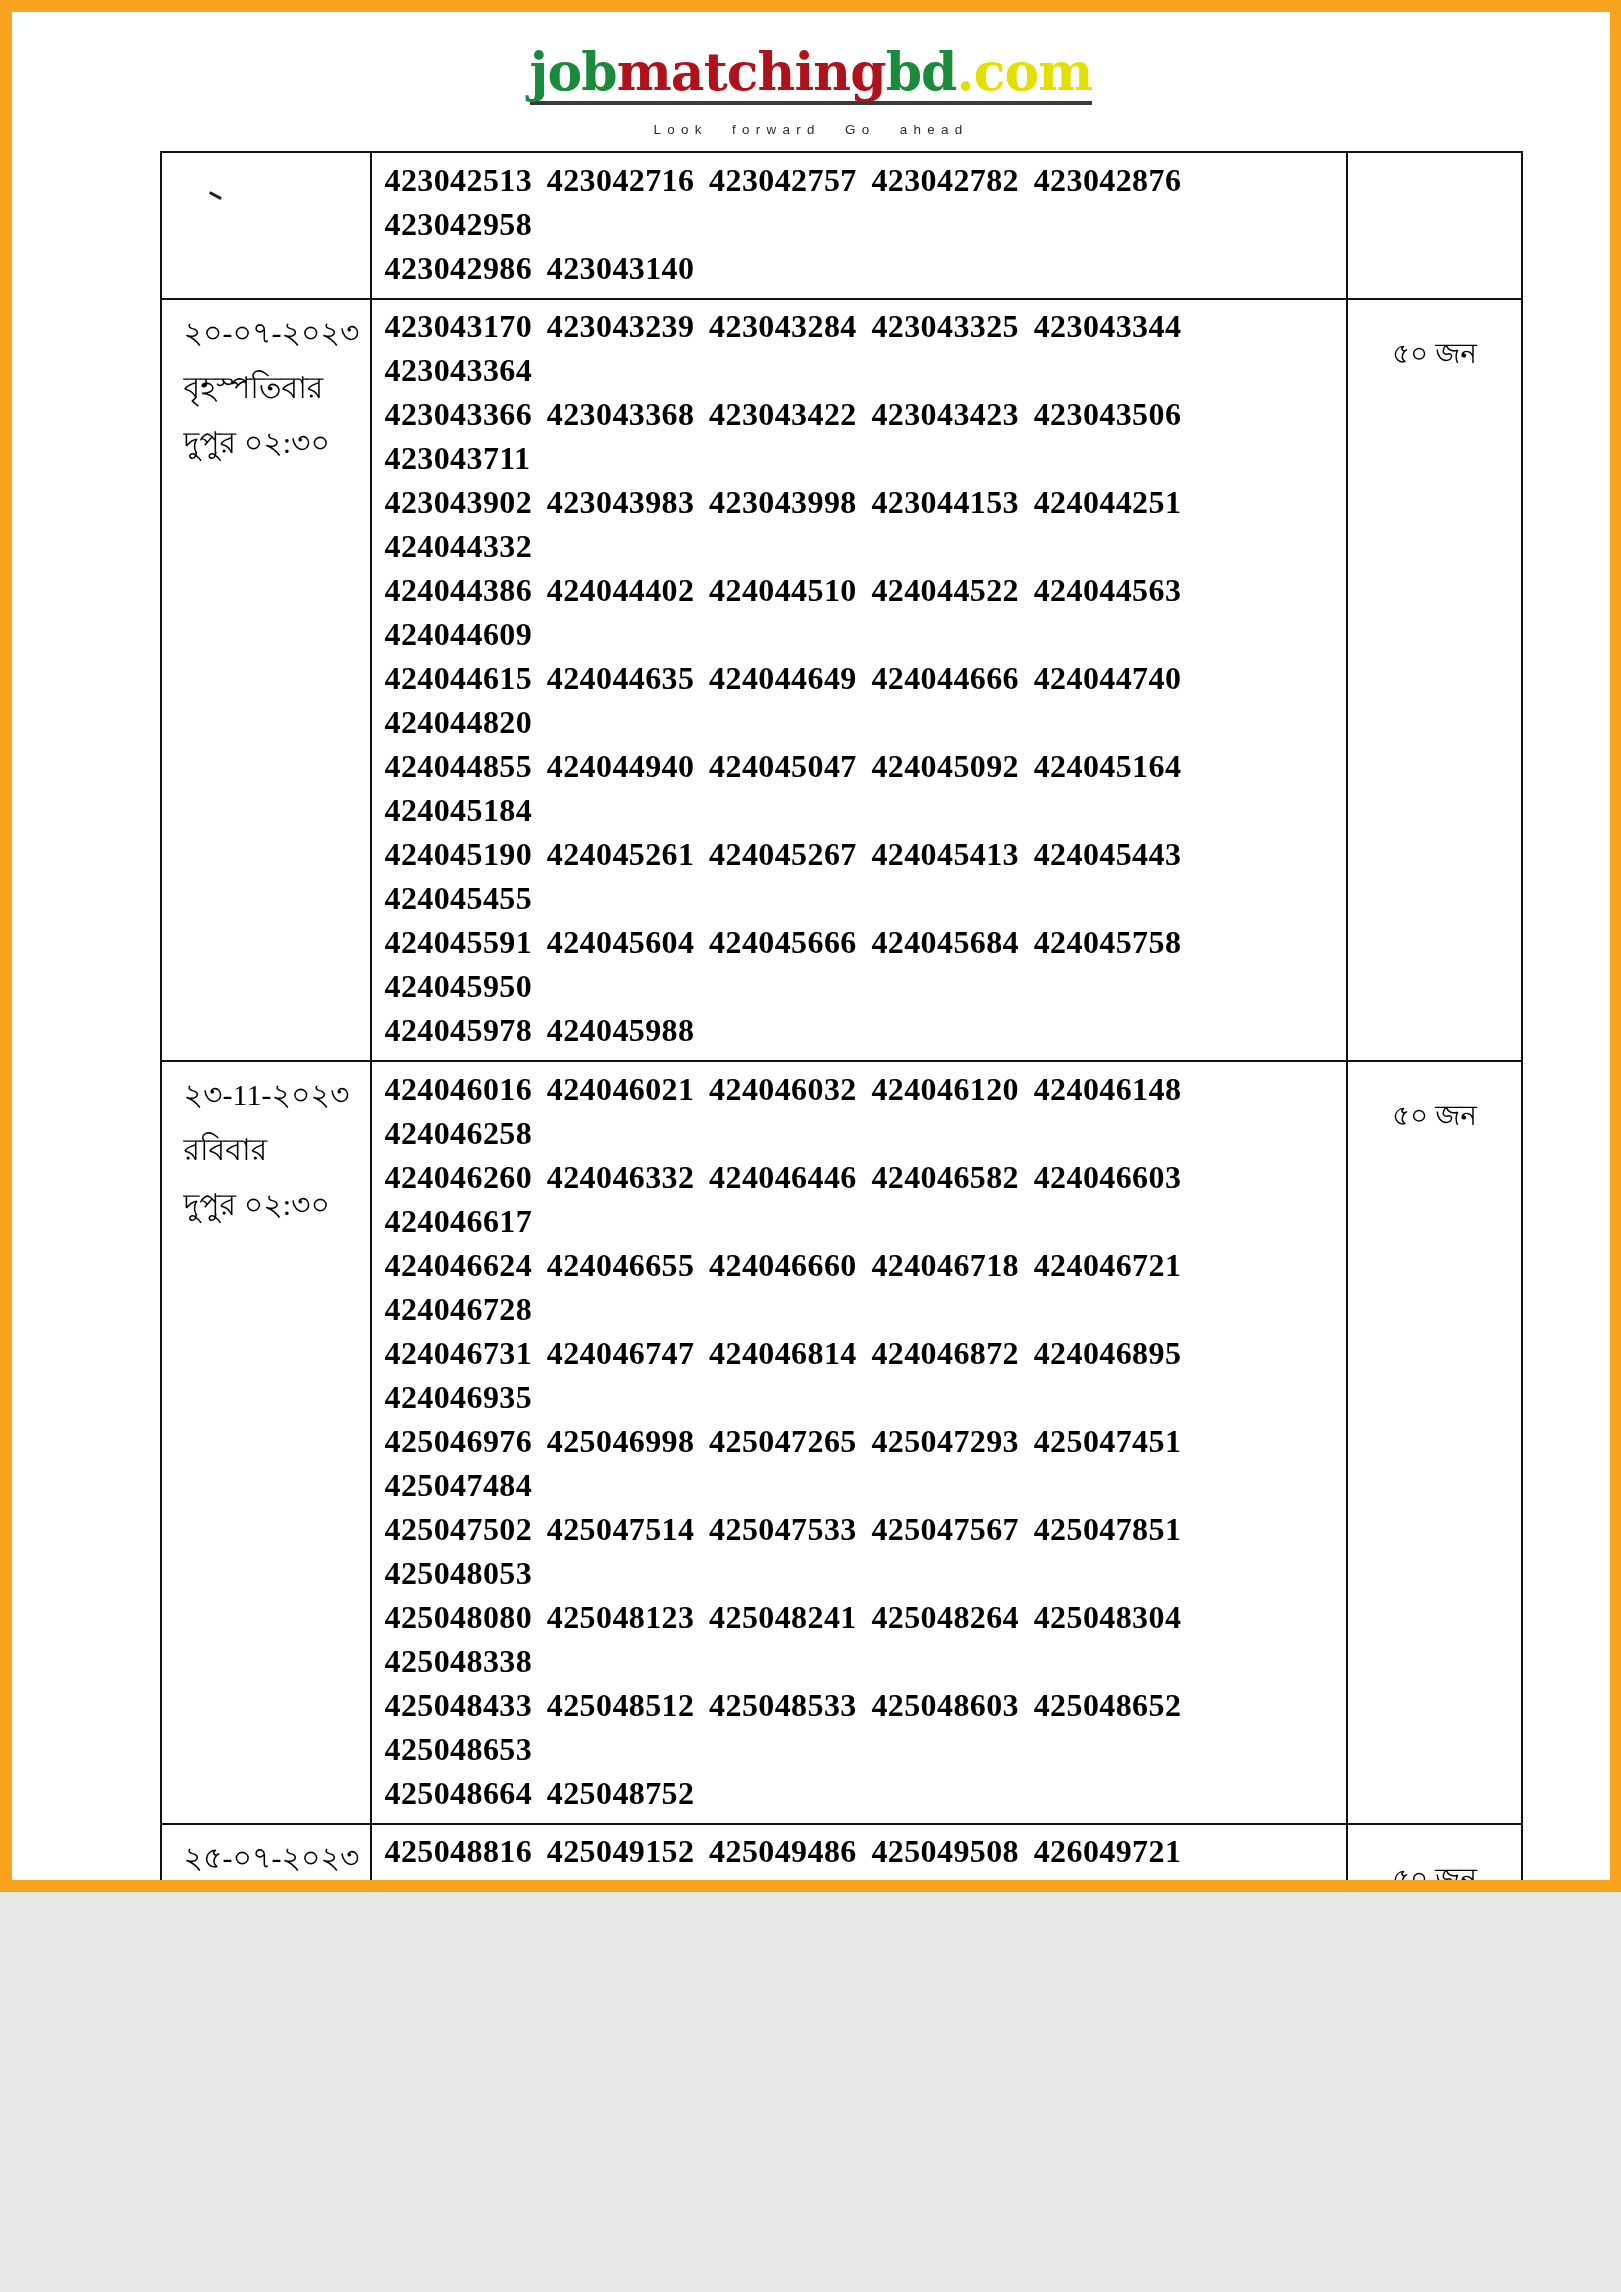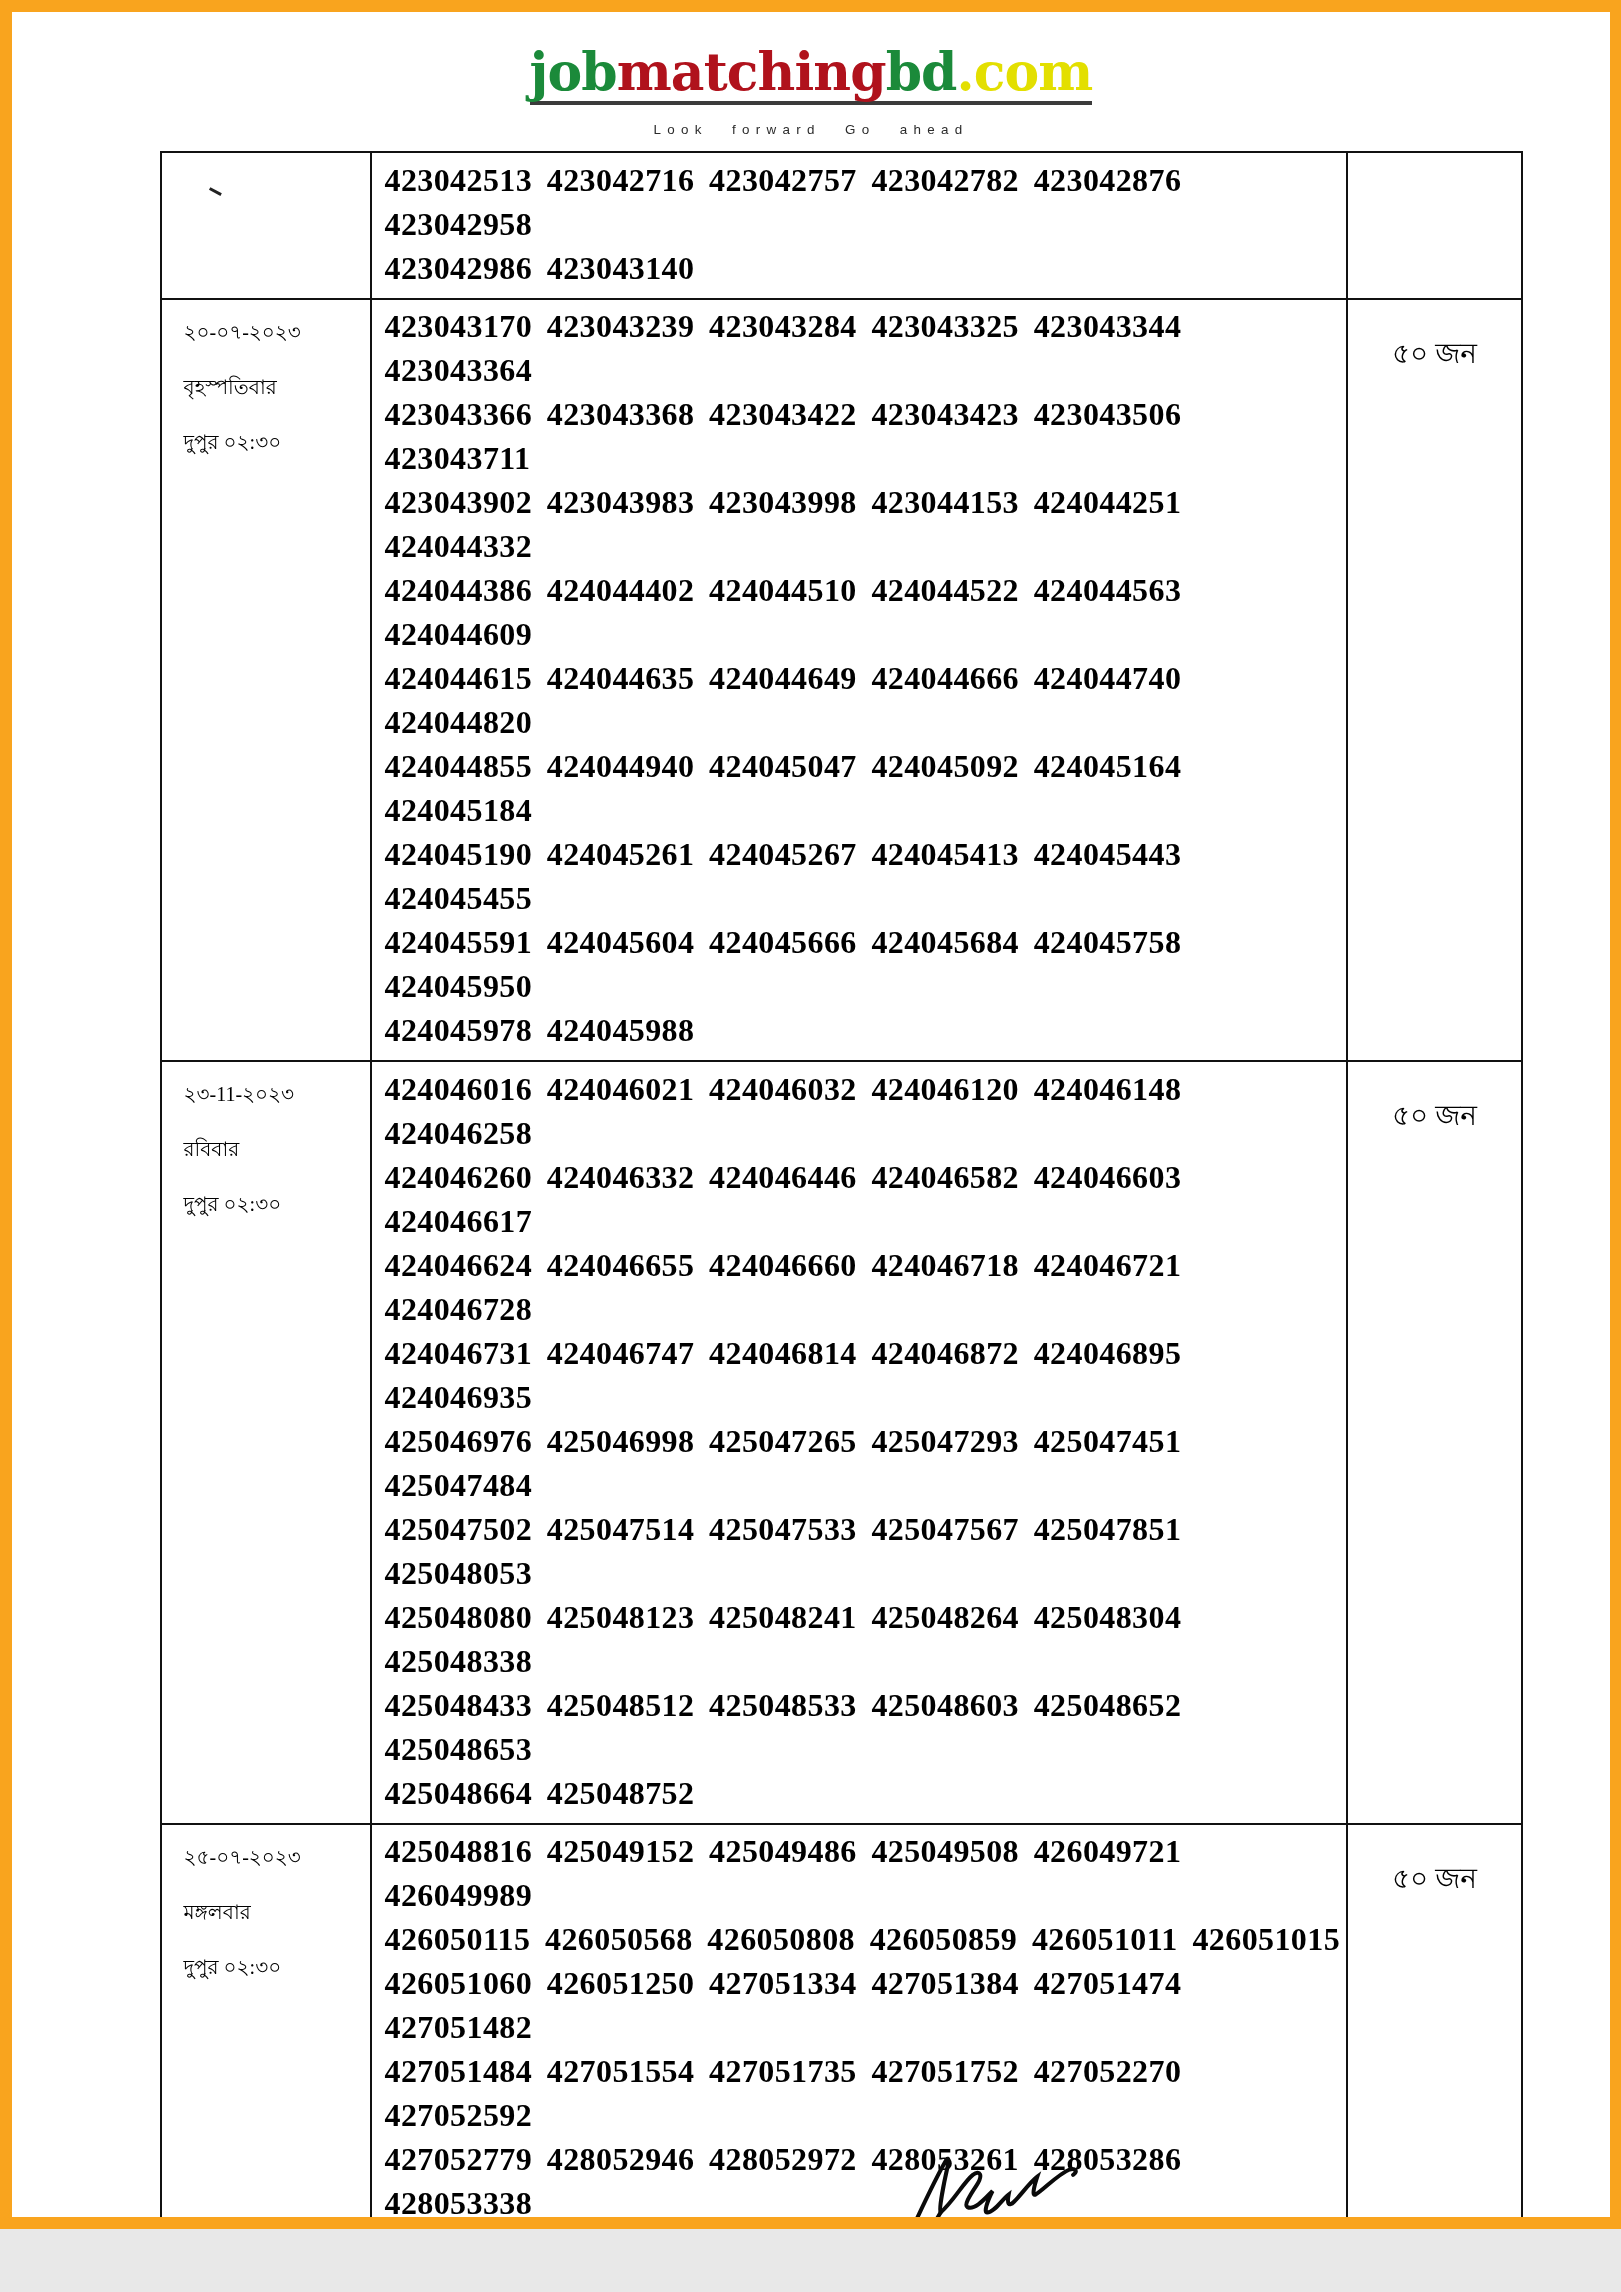--- a/index.html
+++ b/index.html
@@ -1,18 +1,18 @@
 <!DOCTYPE html>
 <html style="font-size:14.3px"><head>
 <meta charset="utf-8">
 <style>
   html,body{margin:0;padding:0;background:#e8e8e8;}
   .page{
     position:relative;
-    width:1622px;height:2229px;
+    width:1622px;height:1892px;
     box-sizing:border-box;
     background:#ffffff;
     border:12.5px solid #f9a41e;
     font-family:"Liberation Serif", serif;
     color:#000;
     overflow:hidden;
   }
   
   .logo-wrap{position:absolute;top:34px;left:0;right:0;text-align:center;}
   .logo{
@@ -47,21 +47,21 @@
   table.schedule td{
     border:2.7px solid #111;
     vertical-align:top;
     box-sizing:border-box;
   }
   col.c-date{width:210px;}
   col.c-nums{width:976px;}
   col.c-count{width:175px;}
   td.date-cell{
     white-space:pre-line;
-    font-size:20px;
+    font-size:30px;
     line-height:55px;
     padding:5.4px 3.6px 5.4px 21.5px;
   }
   td.num-cell{
     white-space:pre-line;
     font-weight:bold;
     font-size:32px;
     line-height:44px;
     letter-spacing:0.4px;
     word-spacing:6.3px;

